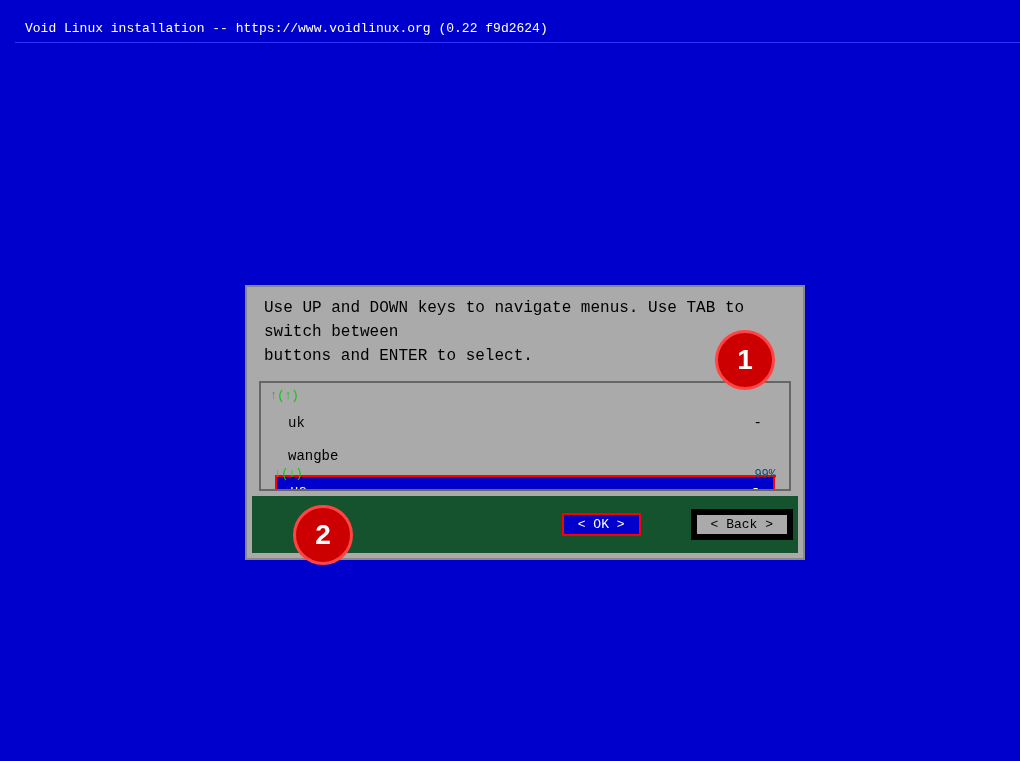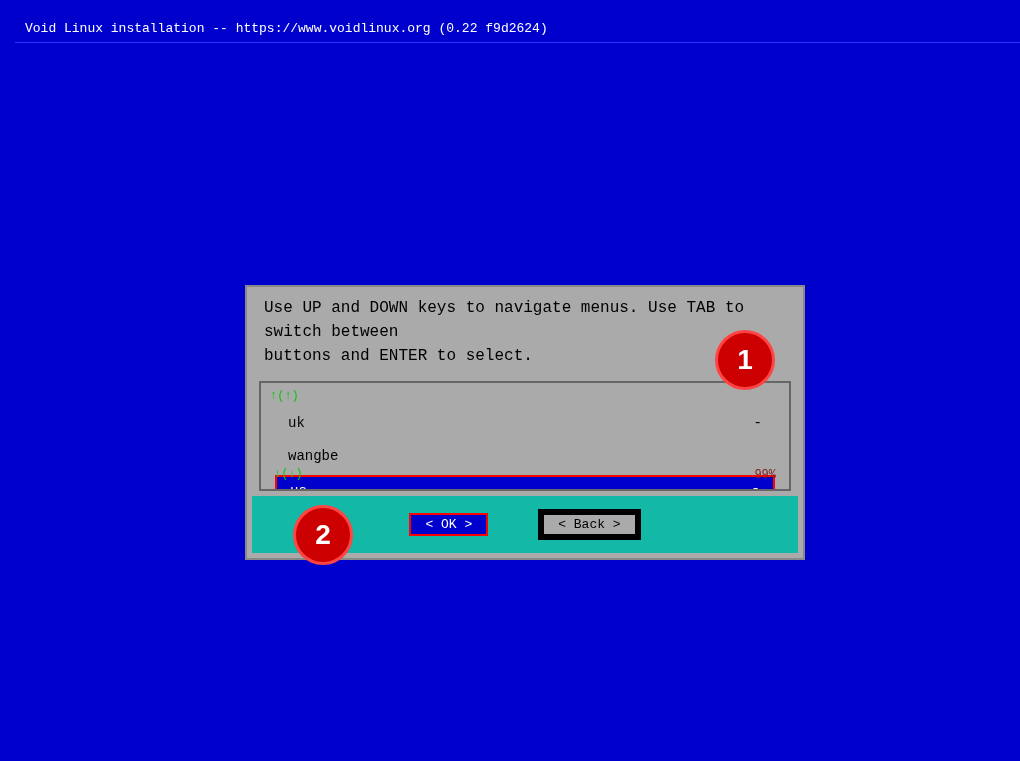--- a/index.html
+++ b/index.html
@@ -64,21 +64,21 @@
     .scroll-indicator-bottom {
       color: #00cc00;
       font-size: 12px;
       padding: 1px 4px;
       position: absolute;
       bottom: 2px;
       left: 4px;
     }
 
     .progress-indicator {
-      color: #7f1d1d;
+      color: #0c4a6e;
       font-size: 12px;
       position: absolute;
       bottom: 2px;
       right: 8px;
     }
 
     .list-items {
       padding: 0 4px;
     }
 
@@ -100,25 +100,25 @@
     .list-item .item-name {
       color: inherit;
     }
 
     .list-item .item-dash {
       color: inherit;
     }
 
     .buttons-row {
       display: flex;
-      justify-content: center;
+      justify-content: flex-end;
       align-items: center;
       gap: 40px;
       padding: 8px 0;
-      background-color: #14b8a6;
+      background-color: #14532d;
     }
 
     .btn {
       font-family: 'Courier New', Courier, monospace;
       font-size: 13px;
       color: #000000;
       background-color: #aaaaaa;
       border: 6px solid #000000;
       padding: 2px 14px;
       cursor: pointer;

